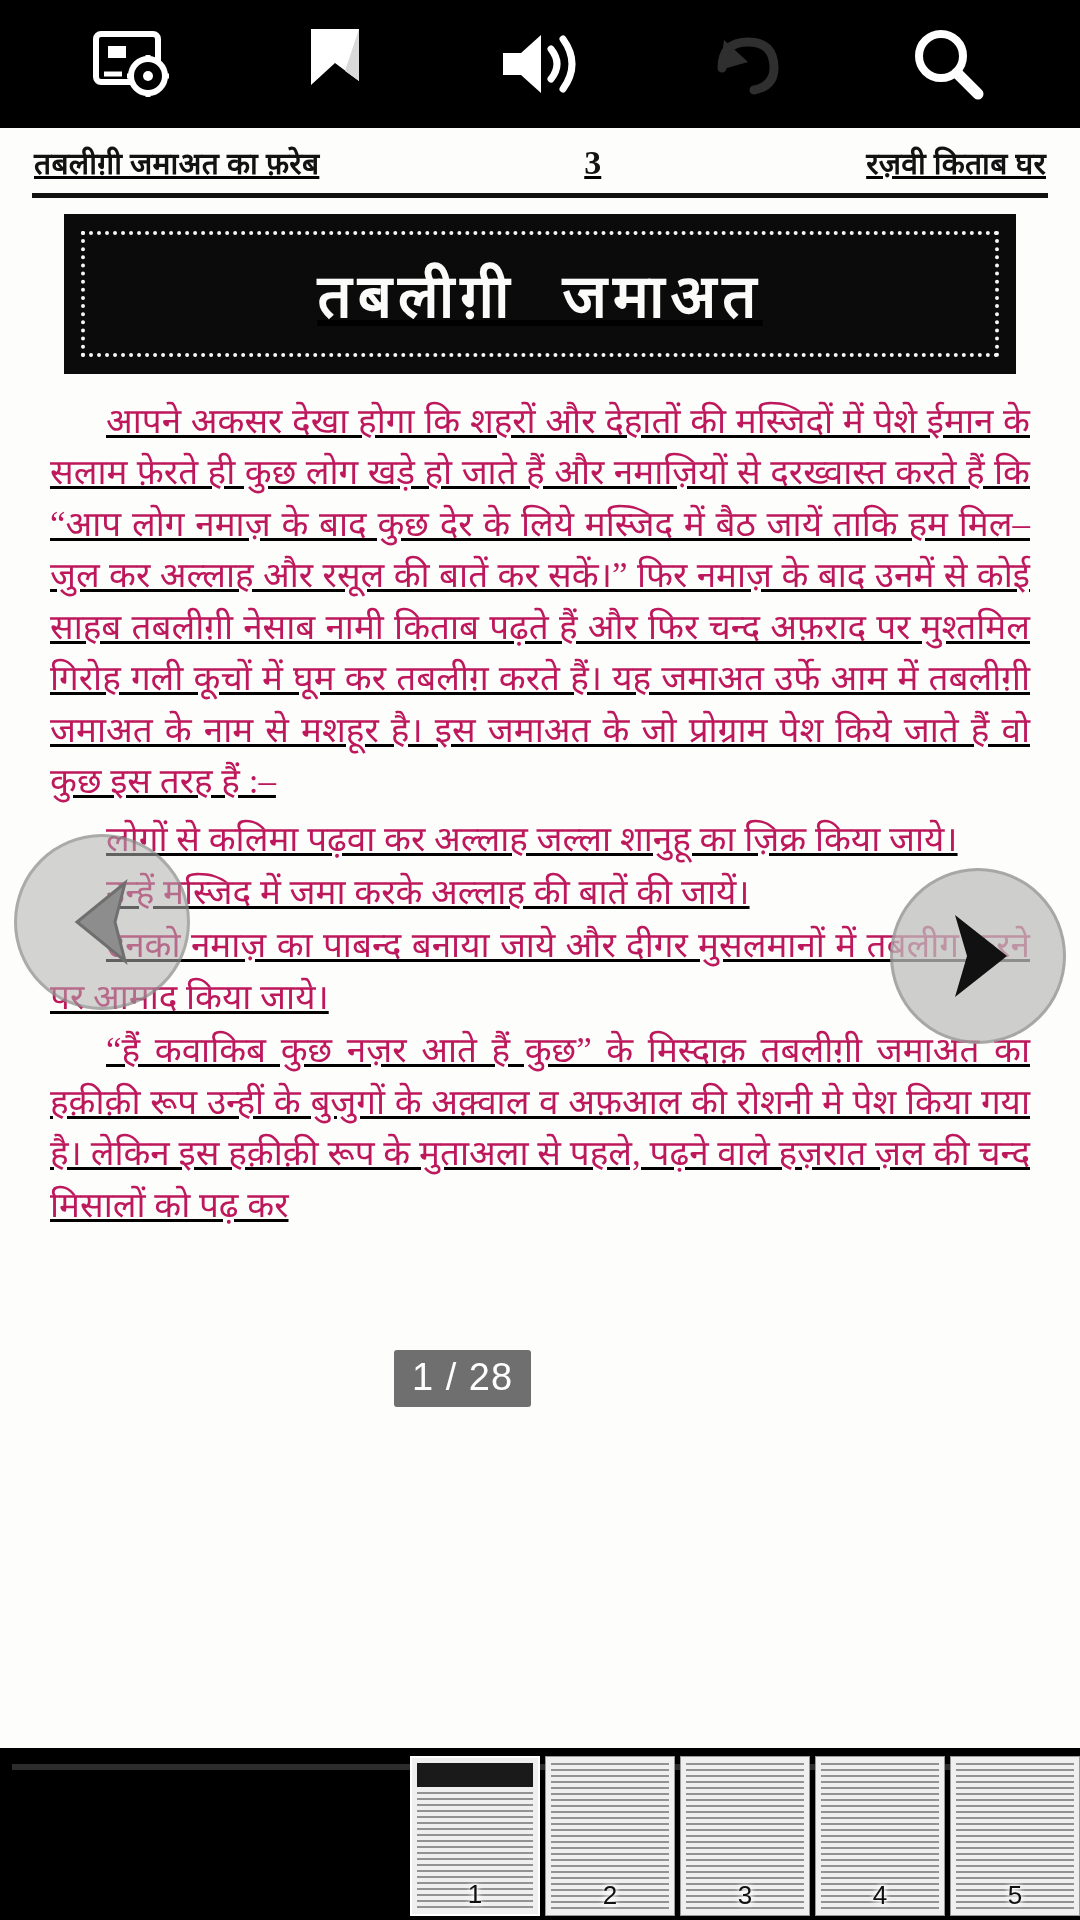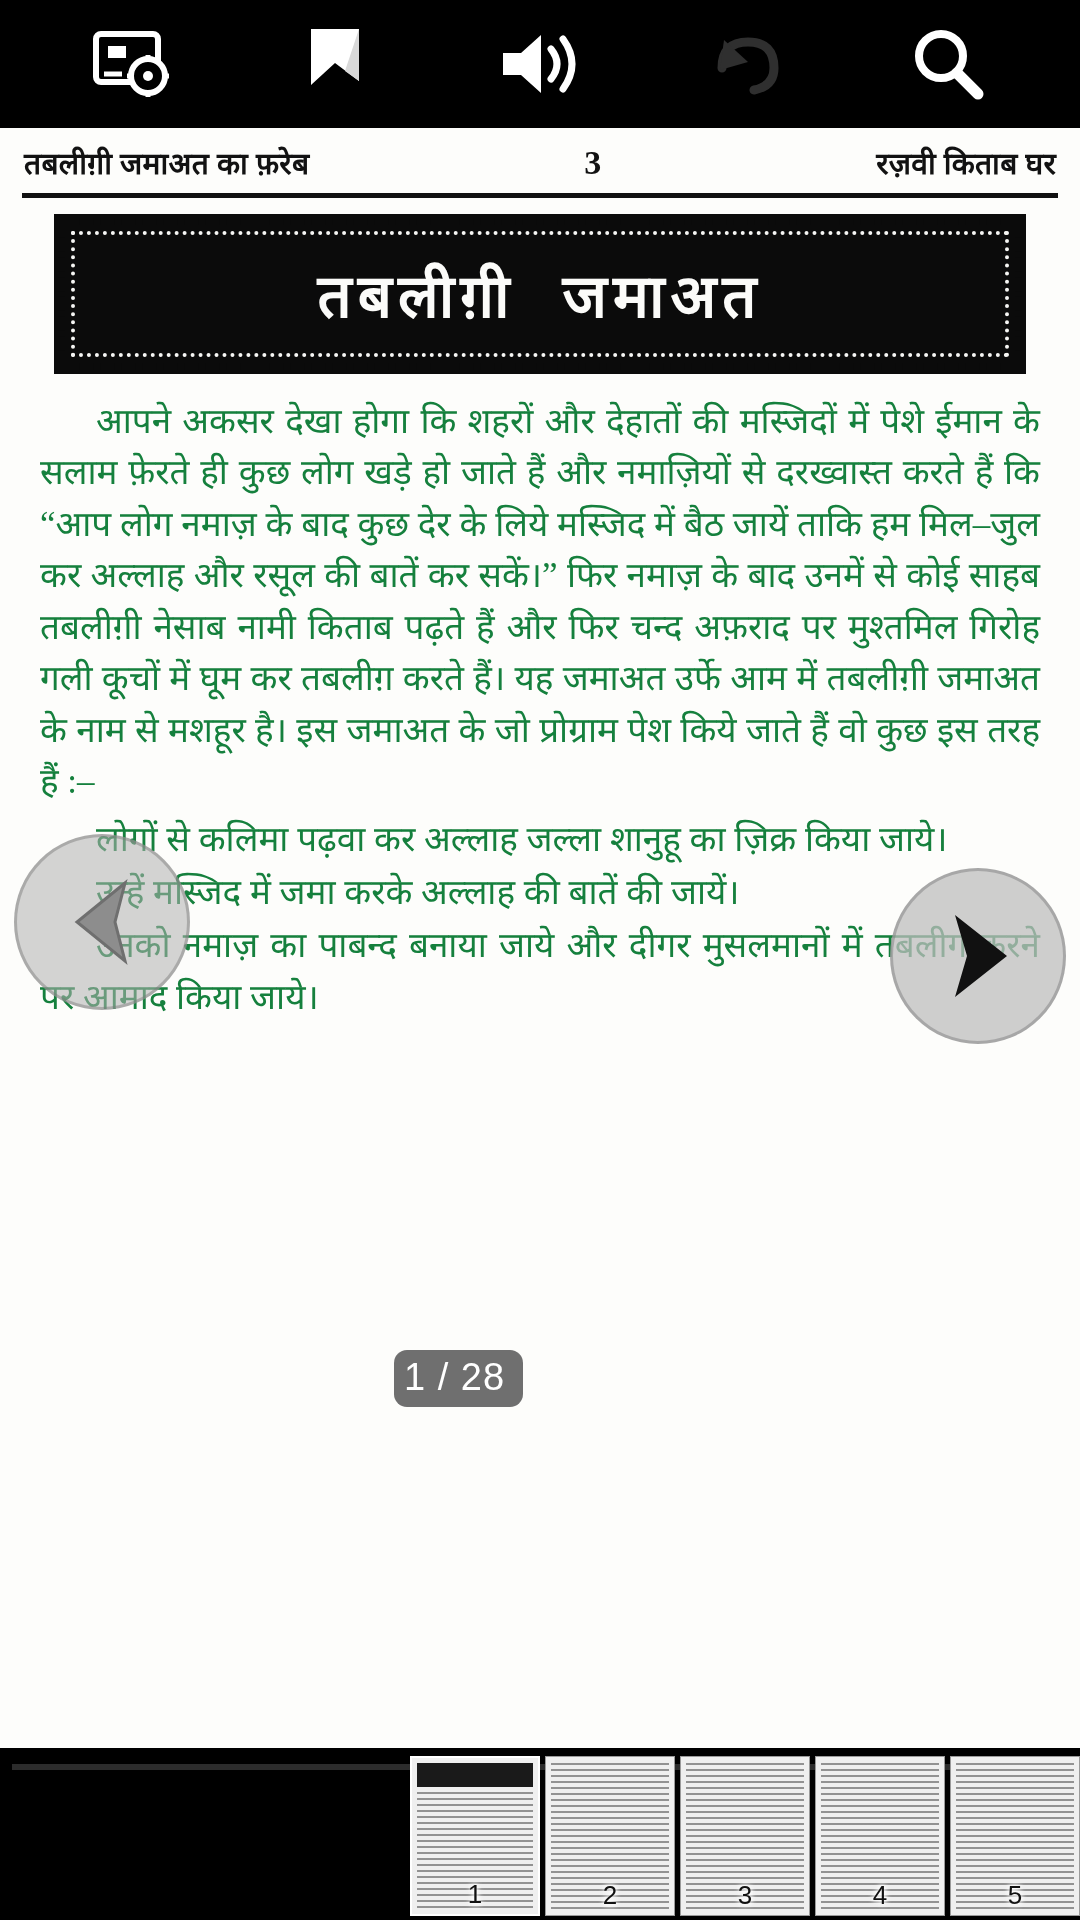--- a/index.html
+++ b/index.html
@@ -46,21 +46,22 @@
     top: 128px; left: 0;
     width: 1080px;
     height: 1620px;
     background: #fdfdfb;
     overflow: hidden;
   }
   .page-inner {
     position: relative;
     width: 1080px;
     height: 1604px;
-    padding: 0 18px;
+    padding: 0 28px;
+    text-decoration: underline;
   }
 
   
   .doc-header {
     display: flex;
     align-items: baseline;
     justify-content: space-between;
     padding: 14px 6px 4px 6px;
     font-family: "Liberation Serif", serif;
     color: #121212;
@@ -107,21 +108,21 @@
     font-weight: 700;
     letter-spacing: 6px;
     white-space: nowrap;
     word-spacing: 26px;
   }
 
   
   .doc-body {
     margin: 26px 22px 0 22px;
     font-family: "Liberation Serif", serif;
-    color: #15803d;
+    color: #be185d;
     font-size: 35px;
     line-height: 1.47;
     text-align: justify;
     text-justify: inter-word;
   }
   .doc-body p { margin-bottom: 6px; text-indent: 56px; }
   .doc-body p.tight { margin-bottom: 2px; }
 
   
   .nav-arrow {
@@ -141,22 +142,22 @@
 
   
   .page-indicator {
     position: absolute;
     left: 394px;
     top: 1222px;
     background: #6f6f6f;
     color: #ffffff;
     font-size: 38px;
     font-family: "Liberation Sans", sans-serif;
-    padding: 6px 18px 8px 10px;
-    border-radius: 13px;
+    padding: 6px 18px 8px 18px;
+    border-radius: 3px;
     letter-spacing: 1px;
   }
 
   
   .filmstrip {
     position: absolute;
     left: 0; bottom: 0;
     width: 1080px;
     height: 172px;
     background: #000;
@@ -277,20 +278,21 @@
 
       <div class="banner">
         <div class="banner-text">तबलीग़ी जमाअत</div>
       </div>
 
       <div class="doc-body">
         <p>आपने अकसर देखा होगा कि शहरों और देहातों की मस्जिदों में पेशे ईमान के सलाम फ़ेरते ही कुछ लोग खड़े हो जाते हैं और नमाज़ियों से दरख्वास्त करते हैं कि “आप लोग नमाज़ के बाद कुछ देर के लिये मस्जिद में बैठ जायें ताकि हम मिल–जुल कर अल्लाह और रसूल की बातें कर सकें।” फिर नमाज़ के बाद उनमें से कोई साहब तबलीग़ी नेसाब नामी किताब पढ़ते हैं और फिर चन्द अफ़राद पर मुश्तमिल गिरोह गली कूचों में घूम कर तबलीग़ करते हैं। यह जमाअत उर्फे आम में तबलीग़ी जमाअत के नाम से मशहूर है। इस जमाअत के जो प्रोग्राम पेश किये जाते हैं वो कुछ इस तरह हैं :–</p>
         <p class="tight">लोगों से कलिमा पढ़वा कर अल्लाह जल्ला शानुहू का ज़िक्र किया जाये।</p>
         <p class="tight">उन्हें मस्जिद में जमा करके अल्लाह की बातें की जायें।</p>
         <p class="tight">उनको नमाज़ का पाबन्द बनाया जाये और दीगर मुसलमानों में तबलीग करने पर आमाद किया जाये।</p>
+        <p class="tight">“हैं कवाकिब कुछ नज़र आते हैं कुछ” के मिस्दाक़ तबलीग़ी जमाअत का हक़ीक़ी रूप उन्हीं के बुजुगों के अक़्वाल व अफ़आल की रोशनी मे पेश किया गया है। लेकिन इस हक़ीक़ी रूप के मुताअला से पहले, पढ़ने वाले हज़रात ज़ल की चन्द मिसालों को पढ़ कर</p>
       </div>
     </div>
 
     <div class="nav-arrow nav-prev">
       <svg class="tri" width="110" height="110" viewBox="0 0 110 110">
         <path d="M78 16 L30 55 L78 94 L68 55 Z" fill="#8d8d8d" stroke="#6f6f6f" stroke-width="3"></path>
       </svg>
     </div>
     <div class="nav-arrow nav-next">
       <svg class="tri" width="110" height="110" viewBox="0 0 110 110">

